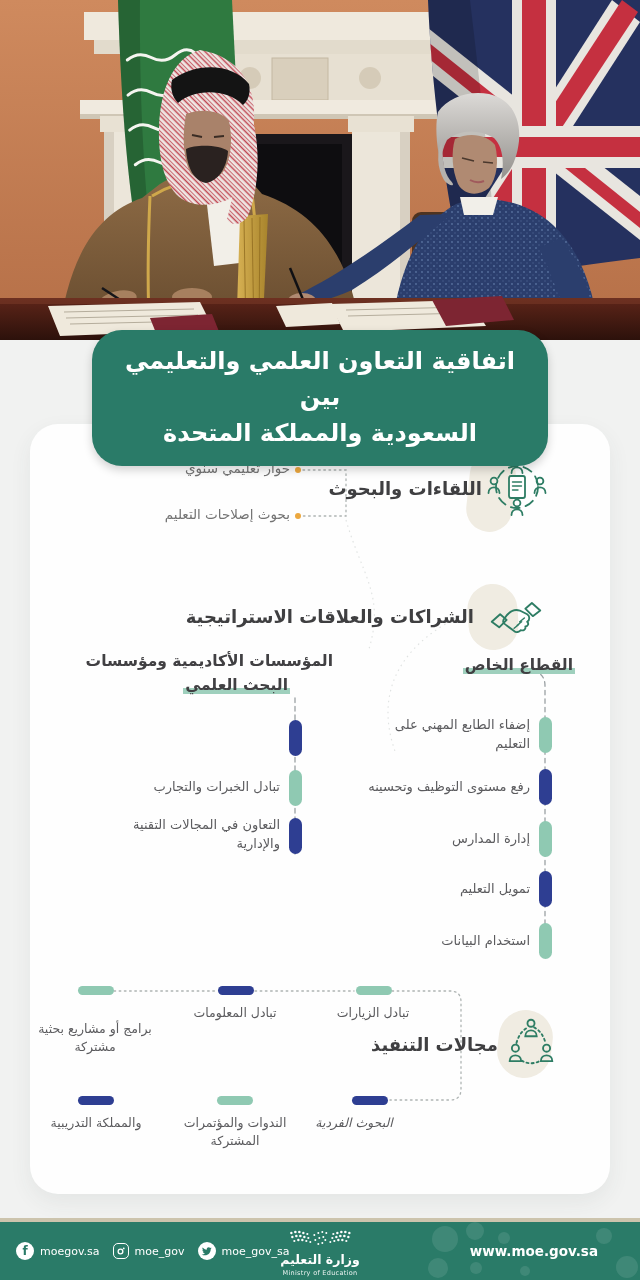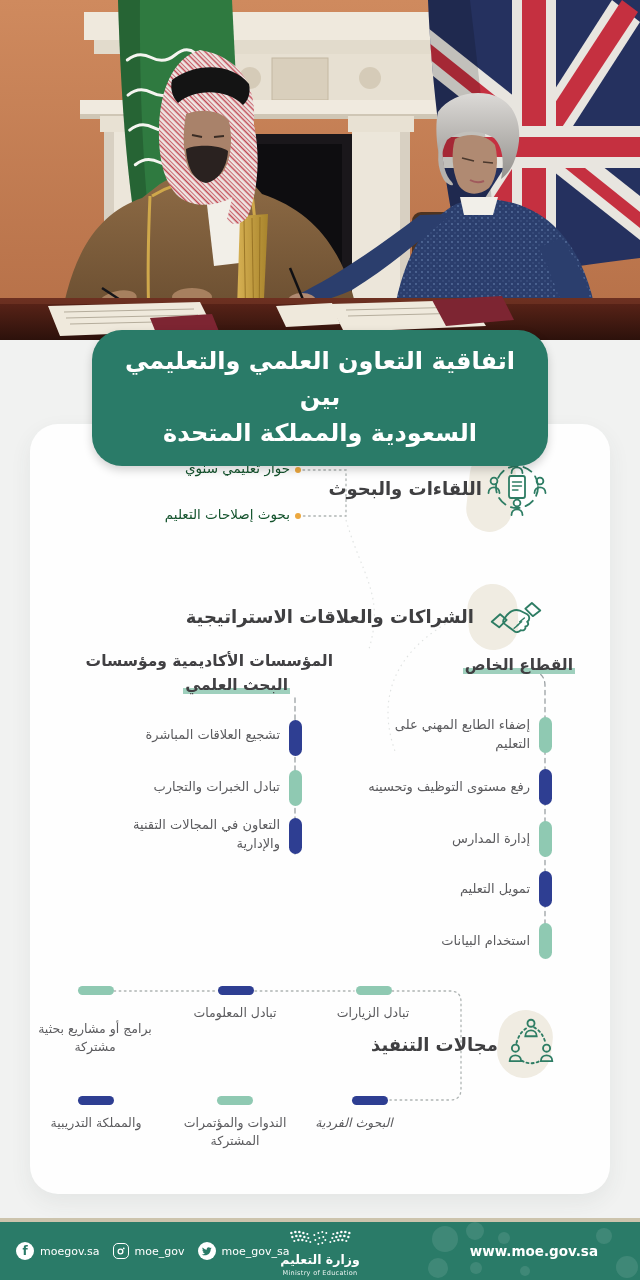--- a/index.html
+++ b/index.html
@@ -31,21 +31,21 @@
   .ic{position:absolute;color:var(--icongreen,#2e7d64);}
   .ic-meet{right:63px;top:33px;width:60px;height:60px;}
   .ic-part{right:66px;top:166px;width:56px;height:56px;}
   .ic-impl{right:52px;top:592px;width:54px;height:54px;}
 
   .sec-title{position:absolute;margin:0;color:#3f3f41;font-size:18px;font-weight:bold;white-space:nowrap;}
   .t-meet{right:128px;top:54px;}
   .t-part{right:136px;top:182px;}
   .t-impl{right:112px;top:610px;}
 
-  .m-item{position:absolute;right:320px;top:36px;width:220px;text-align:right;color:#14532d;font-size:13.5px;}
+  .m-item{position:absolute;right:320px;top:36px;width:220px;text-align:right;color:#737373;font-size:13.5px;}
   .m2{top:82px;}
   .odot{position:absolute;width:6px;height:6px;border-radius:50%;background:var(--dot,#eca83f);}
   .d1{left:265px;top:43px;} .d2{left:265px;top:89px;}
 
   .col-head{position:absolute;margin:0;color:#414043;font-size:15.5px;font-weight:bold;white-space:nowrap;}
   .hl{background:linear-gradient(to top,var(--highlight,#9fd0bd) 36%,transparent 36%);padding:0 2px;}
   .h-acad1{right:277px;top:228px;}
   .h-acad2{right:320px;top:252px;}
   .h-priv{right:35px;top:232px;}
 
@@ -298,21 +298,20 @@
     </svg>
     <h2 class="sec-title t-part" dir="rtl">الشراكات والعلاقات الاستراتيجية</h2>
 
     <h3 class="col-head h-acad1" dir="rtl">المؤسسات الأكاديمية ومؤسسات</h3>
     <h3 class="col-head h-acad2" dir="rtl"><span class="hl">البحث العلمي</span></h3>
     <h3 class="col-head h-priv" dir="rtl"><span class="hl">القطاع الخاص</span></h3>
 
     <span class="vpill navy" style="left:259px;top:296px;"></span>
     <span class="vpill teal" style="left:259px;top:346px;"></span>
     <span class="vpill navy" style="left:259px;top:394px;"></span>
-    <div class="itm l-i1" dir="rtl">تشجيع العلاقات المباشرة</div>
     <div class="itm l-i3" dir="rtl">التعاون في المجالات التقنية والإدارية</div>
     <div class="itm l-i2" dir="rtl">تبادل الخبرات والتجارب</div>
 
     <span class="vpill teal" style="left:509px;top:293px;"></span>
     <span class="vpill navy" style="left:509px;top:345px;"></span>
     <span class="vpill teal" style="left:509px;top:397px;"></span>
     <span class="vpill navy" style="left:509px;top:447px;"></span>
     <span class="vpill teal" style="left:509px;top:499px;"></span>
     <div class="itm r-i1" dir="rtl">إضفاء الطابع المهني على التعليم</div>
     <div class="itm r-i2" dir="rtl">رفع مستوى التوظيف وتحسينه</div>

